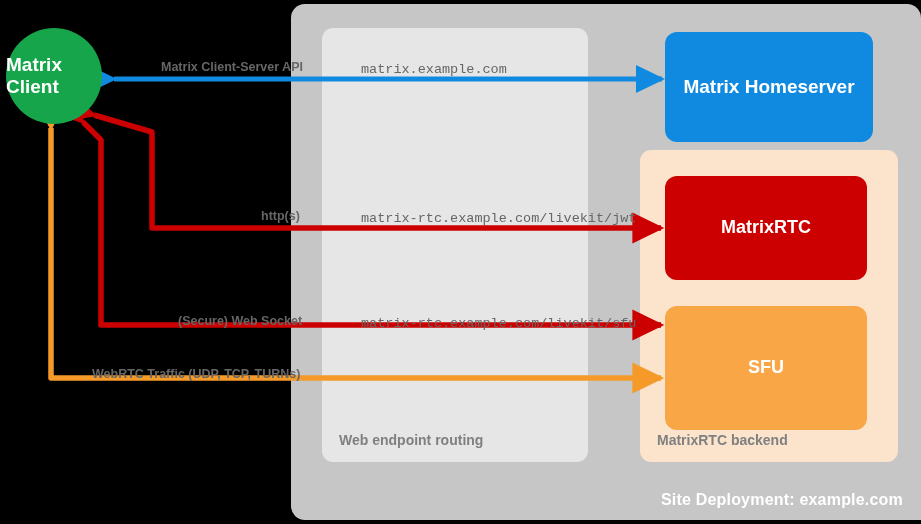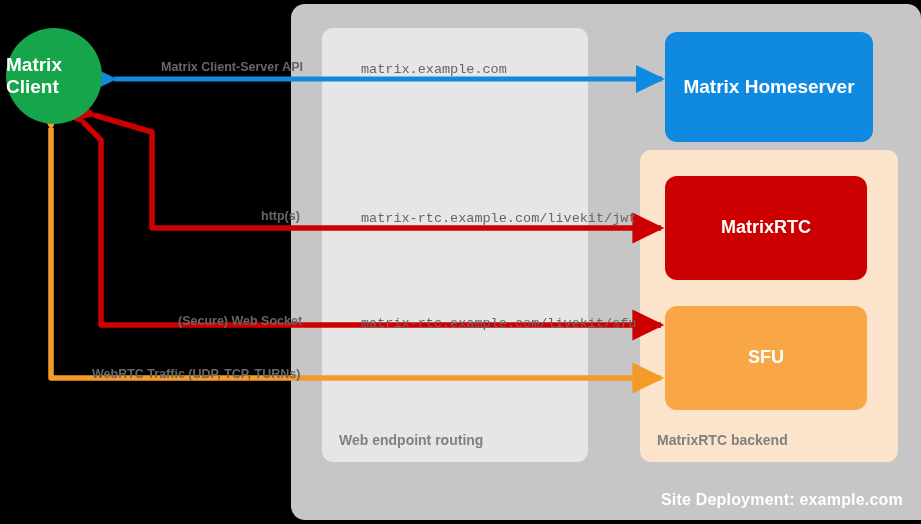--- a/index.html
+++ b/index.html
@@ -24,21 +24,21 @@
   .client{position:absolute;left:6px;top:28px;width:96px;height:96px;border-radius:50%;
           background:#17a54b;color:#fff;font-size:19px;font-weight:bold;line-height:1.16;
           display:flex;flex-direction:column;align-items:flex-start;justify-content:center;
           text-align:center;}
 
   .node{position:absolute;border-radius:12px;color:#fff;font-weight:bold;
         display:flex;align-items:center;justify-content:center;text-align:center;
         line-height:1.22;}
   .n-hs {left:665px;top:32px; width:208px;height:110px; background:#108ae0;font-size:19px;}
   .n-auth{left:665px;top:176px;width:202px;height:104px;background:#cc0000;font-size:18px;align-items:center;}
-  .n-sfu{left:665px;top:306px;width:202px;height:104px;background:#f9a746;font-size:18px;}
+  .n-sfu{left:665px;top:306px;width:202px;height:124px;background:#f9a746;font-size:18px;}
 
   
   .lbl{position:absolute;white-space:nowrap;padding-left:28px;}
   .lbl-proto{color:#666;font-size:12.5px;font-weight:bold;}
   .lbl-url{color:#666;font-size:13.5px;
            font-family:"Liberation Mono","DejaVu Sans Mono",monospace;}
 
   svg.wires{position:absolute;left:0;top:0;width:921px;height:524px;overflow:visible;}
 </style>
 </head>

